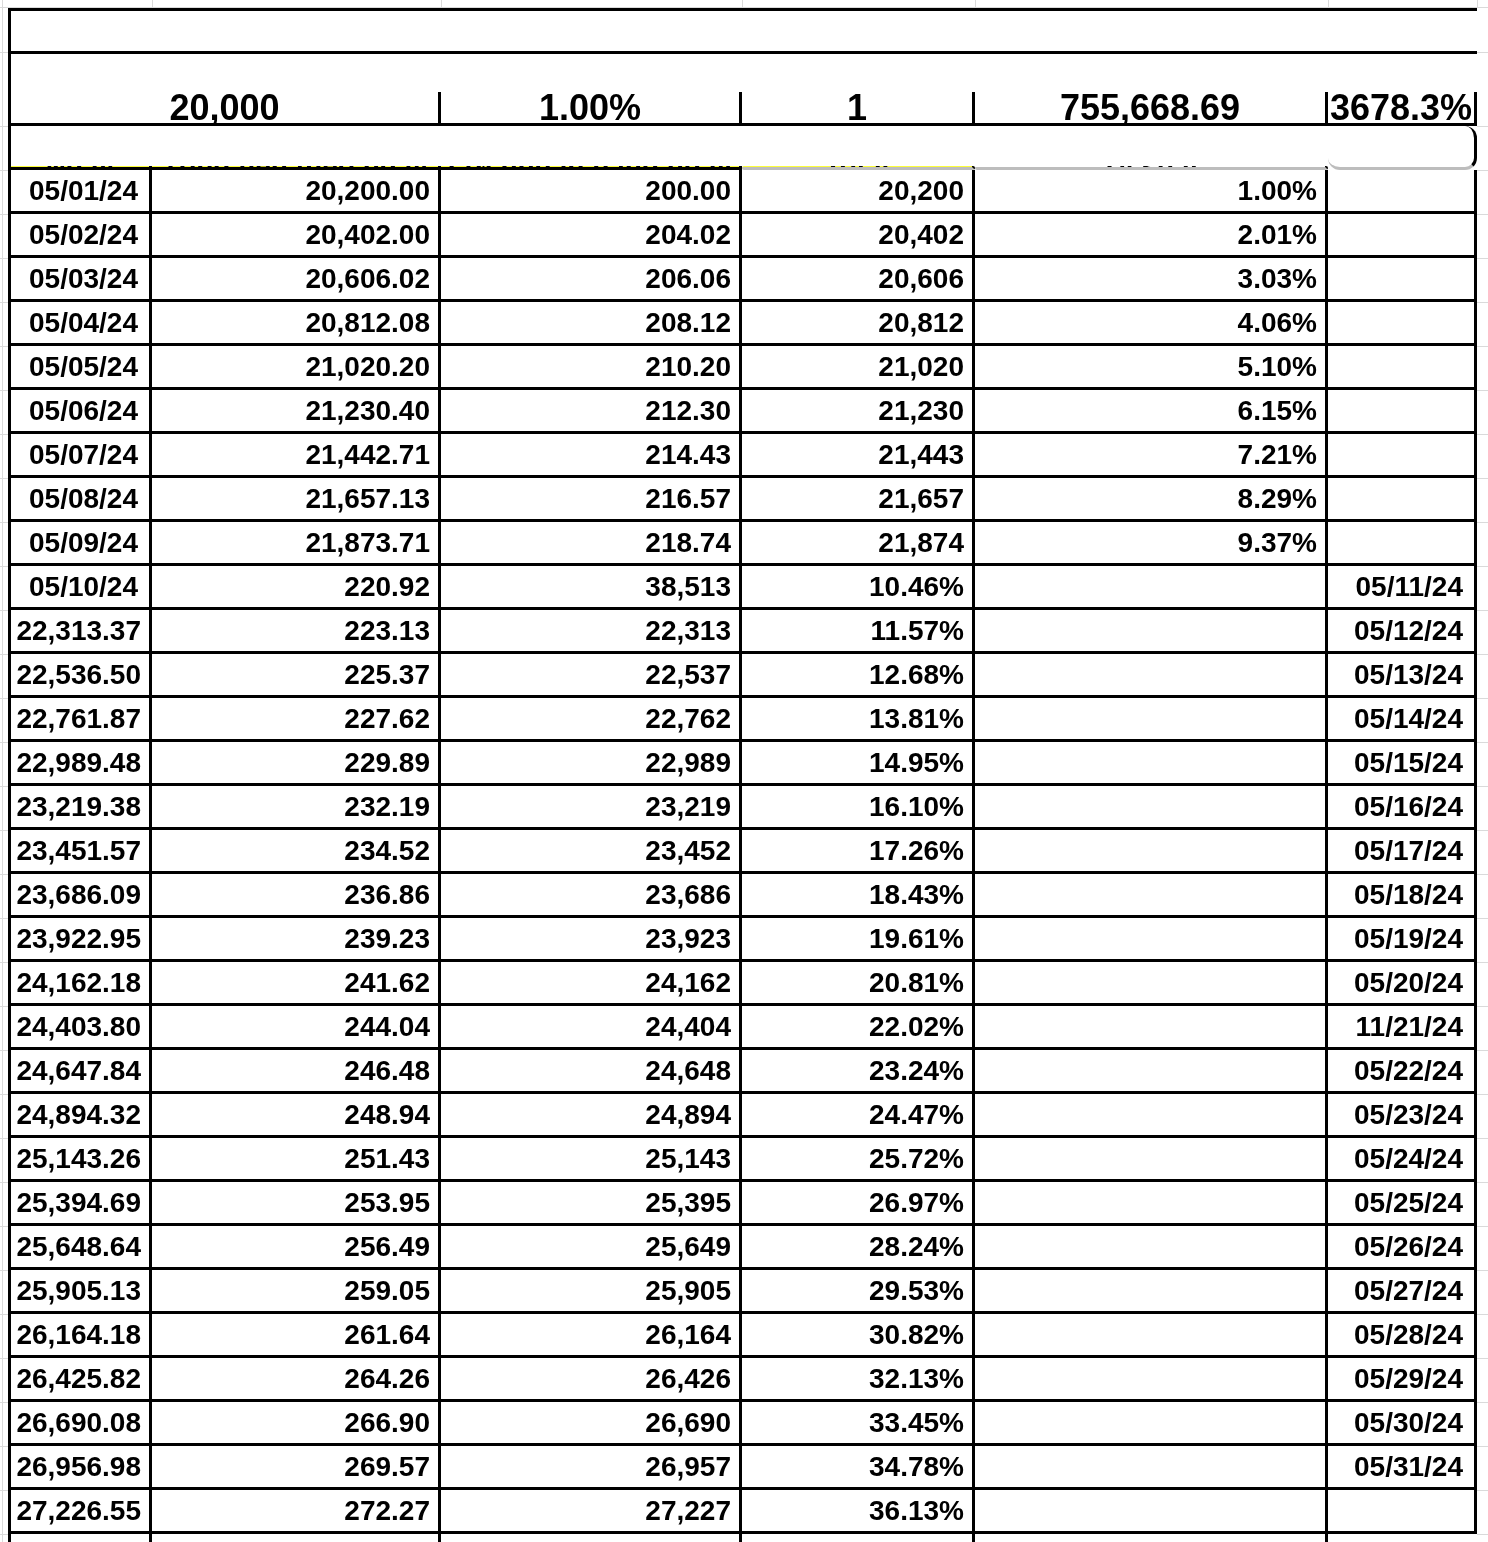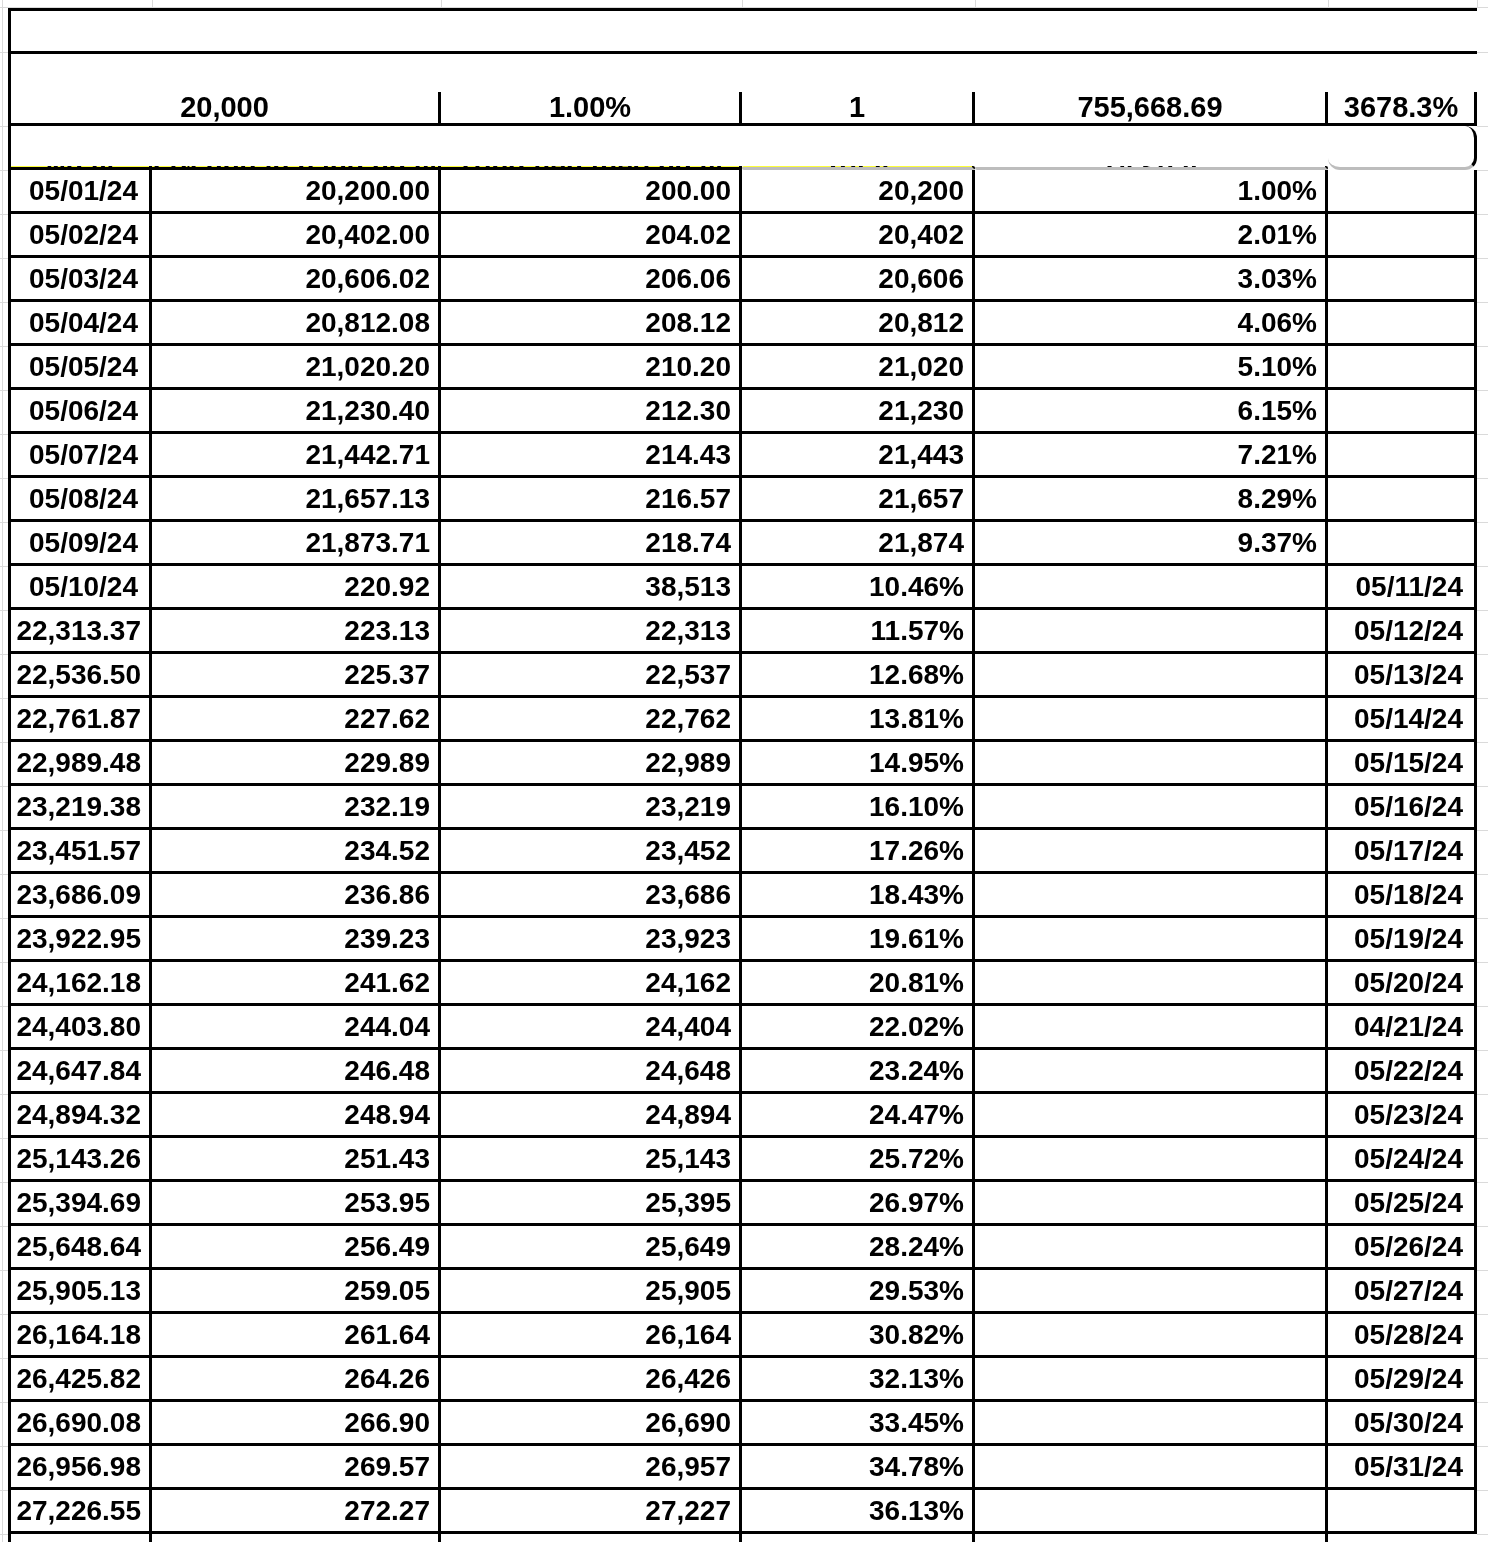--- a/index.html
+++ b/index.html
@@ -25,21 +25,21 @@
     border-right:3px solid var(--line,#000);border-bottom:3px solid var(--line,#000);
     display:flex;align-items:center;font-size:28px;line-height:1;white-space:nowrap;overflow:hidden;
   }
   .ctr{justify-content:center;margin-top:40px;}
   .rt{justify-content:flex-end;padding-right:8px;}
   .date{padding-right:11px;}
   .by{background:var(--yellow,#FCFD3A);}
   .bb{background:var(--blue,#4BA8E6);}
   .sp2{grid-column:span 2;}
   .gb{border-bottom-color:var(--graycut,#BDBDBD);border-radius:12px;}
-  .vtop{font-size:29px;}
+  .vtop{font-size:36px;}
 </style>
 </head>
 <body style="--blue: #4BA8E6; --yellow: #FCFD3A; --line: #000000; --grid: #DADADA; --graycut: #BDBDBD;">
 
 <div id="gridlines">
     <div class="gl gl-h" style="top: 7px;"></div>
     <div class="gl gl-h" style="top: 52px;"></div>
     <div class="gl gl-h" style="top: 126px;"></div>
     <div class="gl gl-h" style="top: 170px;"></div>
     <div class="gl gl-h" style="top: 214px;"></div>
@@ -90,22 +90,22 @@
   <div class="c ctr by">Tổng lãi</div>
   <div class="c ctr by">Biên độ</div>
 
   <div class="c ctr sp2 vtop">20,000</div>
   <div class="c ctr vtop">1.00%</div>
   <div class="c ctr vtop">1</div>
   <div class="c ctr vtop">755,668.69</div>
   <div class="c ctr vtop">3678.3%</div>
 
   <div class="c ctr by">Ngày</div>
+  <div class="c ctr by">Tổng tiền theo ngày</div>
   <div class="c ctr by">Lợi nhuận hàng ngày</div>
-  <div class="c ctr by">Tổng tiền theo ngày</div>
   <div class="c ctr by gb">Total</div>
   <div class="c ctr gb">Tỷ suất</div>
   <div class="c gb"></div>
 
 <div class="c rt date">05/01/24</div>
     <div class="c rt">20,200.00</div>
     <div class="c rt">200.00</div>
     <div class="c rt">20,200</div>
     <div class="c rt">1.00%</div>
     <div class="c"></div>
@@ -215,21 +215,21 @@
     <div class="c rt">241.62</div>
     <div class="c rt">24,162</div>
     <div class="c rt">20.81%</div>
     <div class="c"></div>
     <div class="c rt date">05/20/24</div>
     <div class="c rt">24,403.80</div>
     <div class="c rt">244.04</div>
     <div class="c rt">24,404</div>
     <div class="c rt">22.02%</div>
     <div class="c"></div>
-    <div class="c rt date">04/21/24</div>
+    <div class="c rt date">11/21/24</div>
     <div class="c rt">24,647.84</div>
     <div class="c rt">246.48</div>
     <div class="c rt">24,648</div>
     <div class="c rt">23.24%</div>
     <div class="c"></div>
     <div class="c rt date">05/22/24</div>
     <div class="c rt">24,894.32</div>
     <div class="c rt">248.94</div>
     <div class="c rt">24,894</div>
     <div class="c rt">24.47%</div>

